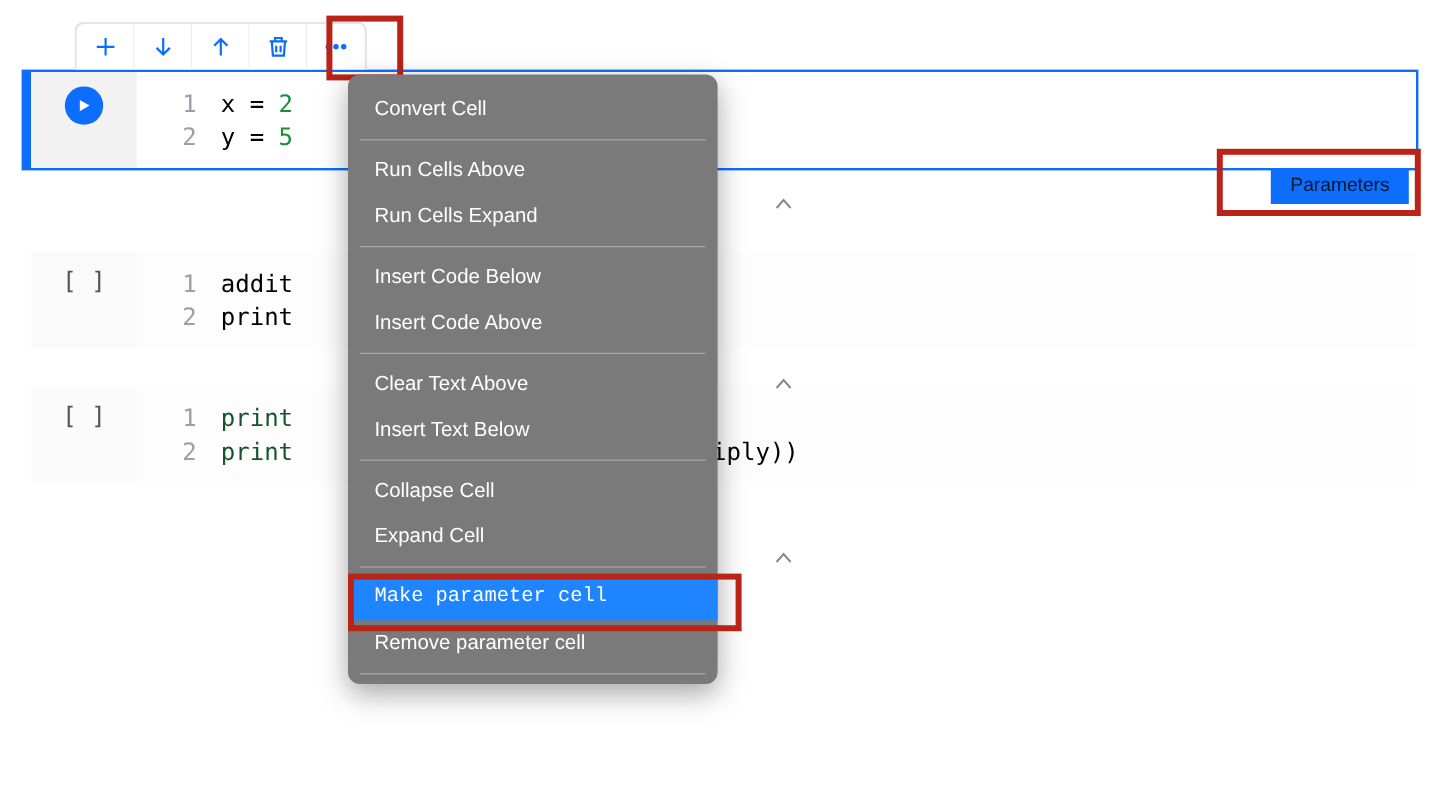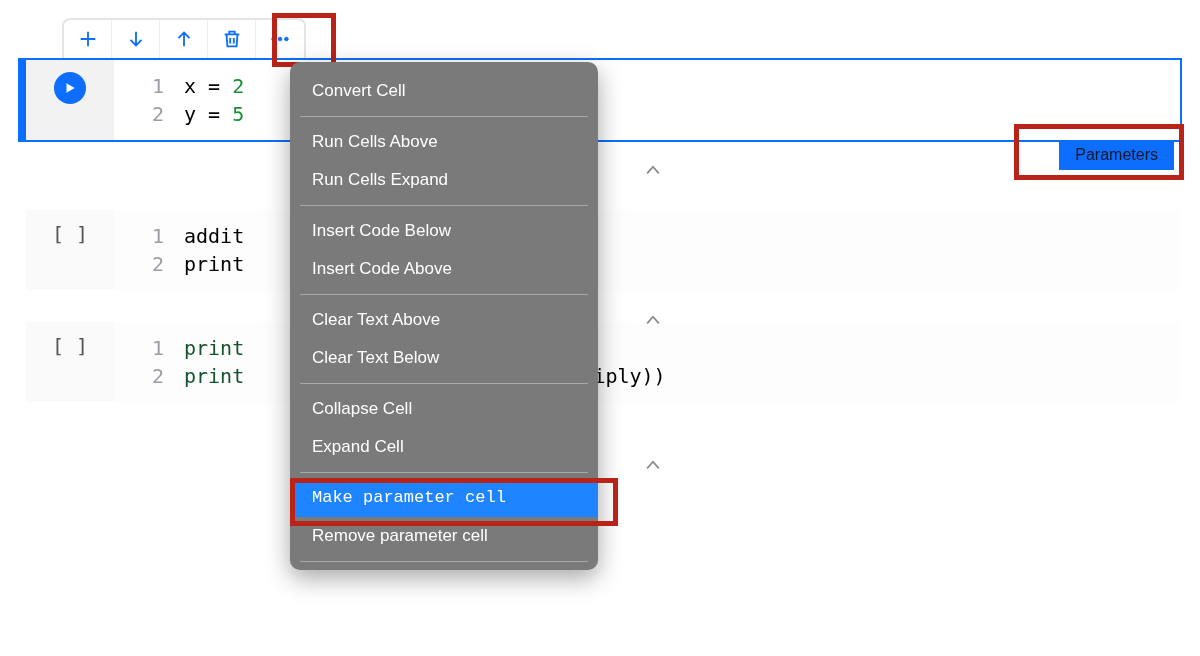--- a/index.html
+++ b/index.html
@@ -275,21 +275,21 @@
       <div class="item">Run Cells Expand</div>
     </div>
     <div class="sep"></div>
     <div class="grp">
       <div class="item">Insert Code Below</div>
       <div class="item">Insert Code Above</div>
     </div>
     <div class="sep"></div>
     <div class="grp">
       <div class="item">Clear Text Above</div>
-      <div class="item">Clear Text Below</div>
+      <div class="item">Insert Text Below</div>
     </div>
     <div class="sep"></div>
     <div class="grp">
       <div class="item">Collapse Cell</div>
       <div class="item">Expand Cell</div>
     </div>
     <div class="sep"></div>
     <div class="grp">
       <div class="item selected">Make parameter cell</div>
       <div class="item">Remove parameter cell</div>

